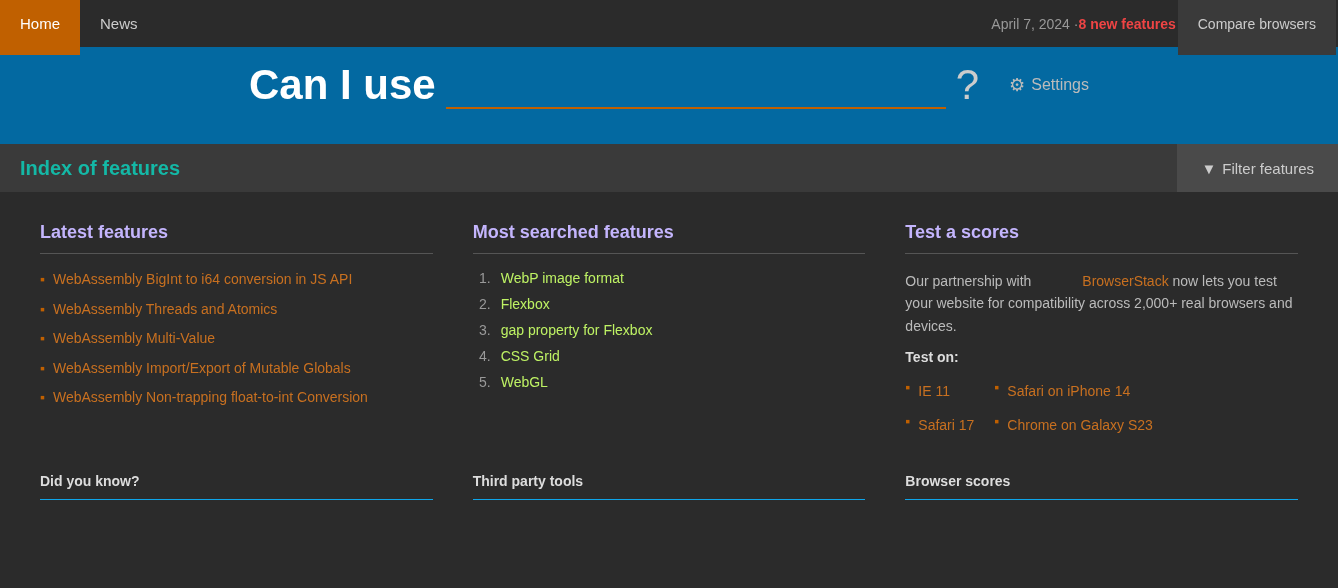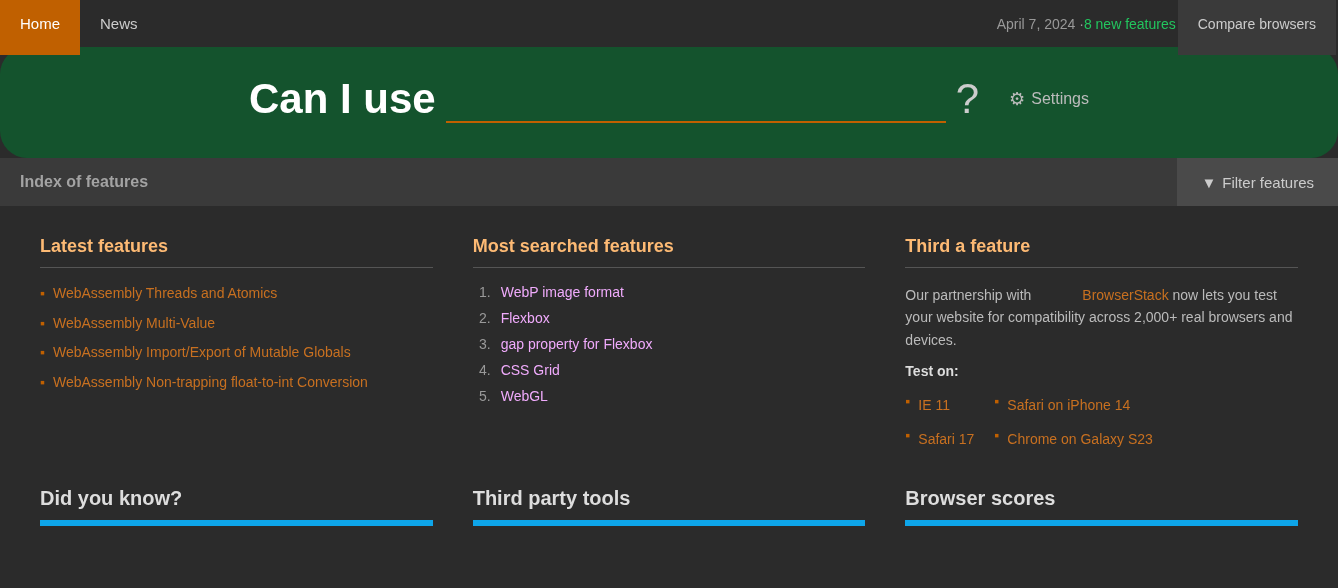--- a/index.html
+++ b/index.html
@@ -39,44 +39,43 @@
     }
     .nav-center {
       flex: 1;
       display: flex;
       justify-content: flex-end;
       align-items: center;
       font-size: 14px;
       color: #999;
     }
     .nav-center span.highlight {
-      color: #22c55e;
-      font-weight: normal;
+      color: #ef4444;
+      font-weight: bold;
     }
     .nav-right {
       display: flex;
       align-items: center;
       flex-direction: column;
     }
     .nav-right .nav-btn {
       background: #3a3a3a;
       color: #ccc;
       margin: 0 2px;
       font-size: 14px;
     }
 
     
     .hero {
-      background: #14532d;
-      padding: 28px 20px 35px;
+      background: #0369a1;
+      padding: 14px 20px 35px;
       display: flex;
       align-items: center;
       justify-content: center;
       gap: 10px;
-      border-radius: 27px;
     }
     .hero-title {
       font-size: 42px;
       color: #fff;
       font-weight: bold;
     }
     .hero-input {
       width: 500px;
       background: transparent;
       border: none;
@@ -107,22 +106,22 @@
     .index-bar {
       display: flex;
       align-items: center;
       background: #3a3a3a;
       height: 48px;
       margin: 0;
     }
     .index-label {
       flex: 1;
       padding: 0 20px;
-      font-size: 16px;
-      color: #a3a3a3;
+      font-size: 20px;
+      color: #14b8a6;
       font-weight: bold;
     }
     .filter-btn {
       background: #4a4a4a;
       border: none;
       color: #ccc;
       height: 48px;
       padding: 0 24px;
       font-size: 15px;
       cursor: pointer;
@@ -136,21 +135,21 @@
       display: flex;
       padding: 30px 40px;
       gap: 40px;
     }
     .col {
       flex: 1;
     }
 
     .section-title {
       font-size: 18px;
-      color: #fdba74;
+      color: #c4b5fd;
       font-weight: bold;
       padding-bottom: 10px;
       border-bottom: 1px solid #555;
       margin-bottom: 16px;
     }
 
     .feature-list {
       list-style: none;
       padding: 0;
     }
@@ -182,21 +181,21 @@
       align-items: center;
       margin-bottom: 10px;
       gap: 10px;
     }
     .numbered-list li .num {
       color: #999;
       min-width: 18px;
       text-align: right;
     }
     .numbered-list a {
-      color: #f0abfc;
+      color: #bef264;
       text-decoration: none;
     }
 
     
     .test-section p {
       color: #bbb;
       line-height: 1.6;
       margin-bottom: 12px;
     }
     .test-section .browserstack-link {
@@ -237,24 +236,24 @@
     
     .bottom-content {
       display: flex;
       padding: 10px 40px 30px;
       gap: 40px;
     }
     .bottom-col {
       flex: 1;
     }
     .bottom-section-title {
-      font-size: 20px;
+      font-size: 14px;
       color: #ddd;
       font-weight: bold;
-      border-bottom: 6px solid #0ea5e9;
+      border-bottom: 1px solid #0ea5e9;
       padding-bottom: 10px;
     }
   </style>
 </head>
 <body>
 
 <nav class="nav">
   <div class="nav-left">
     <a class="nav-btn active">Home</a>
     <a class="nav-btn">News</a>
@@ -285,20 +284,23 @@
     <span>Filter features</span>
   </button>
 </div>
 
 <div class="main-content">
 
   <div class="col">
     <div class="section-title">Latest features</div>
     <ul class="feature-list">
       <li>
+        <a>WebAssembly BigInt to i64 conversion in JS API</a>
+      </li>
+      <li>
         <a>WebAssembly Threads and Atomics</a>
       </li>
       <li>
         <a>WebAssembly Multi-Value</a>
       </li>
       <li>
         <a>WebAssembly Import/Export of Mutable Globals</a>
       </li>
       <li>
         <a>WebAssembly Non-trapping float-to-int Conversion</a>
@@ -326,21 +328,21 @@
         <a>CSS Grid</a>
       </li>
       <li>
         <span class="num">5.</span>
         <a>WebGL</a>
       </li>
     </ol>
   </div>
 
   <div class="col test-section">
-    <div class="section-title">Third a feature</div>
+    <div class="section-title">Test a scores</div>
     <p>
       <span>Our partnership with </span><a class="browserstack-link">BrowserStack</a><span> now lets you test your website for compatibility across 2,000+ real browsers and devices.</span>
     </p>
     <div class="test-on-label">Test on:</div>
     <div class="test-browsers">
       <div class="browser-col">
         <div class="browser-item">
           <a>IE 11</a>
         </div>
         <div class="browser-item">

